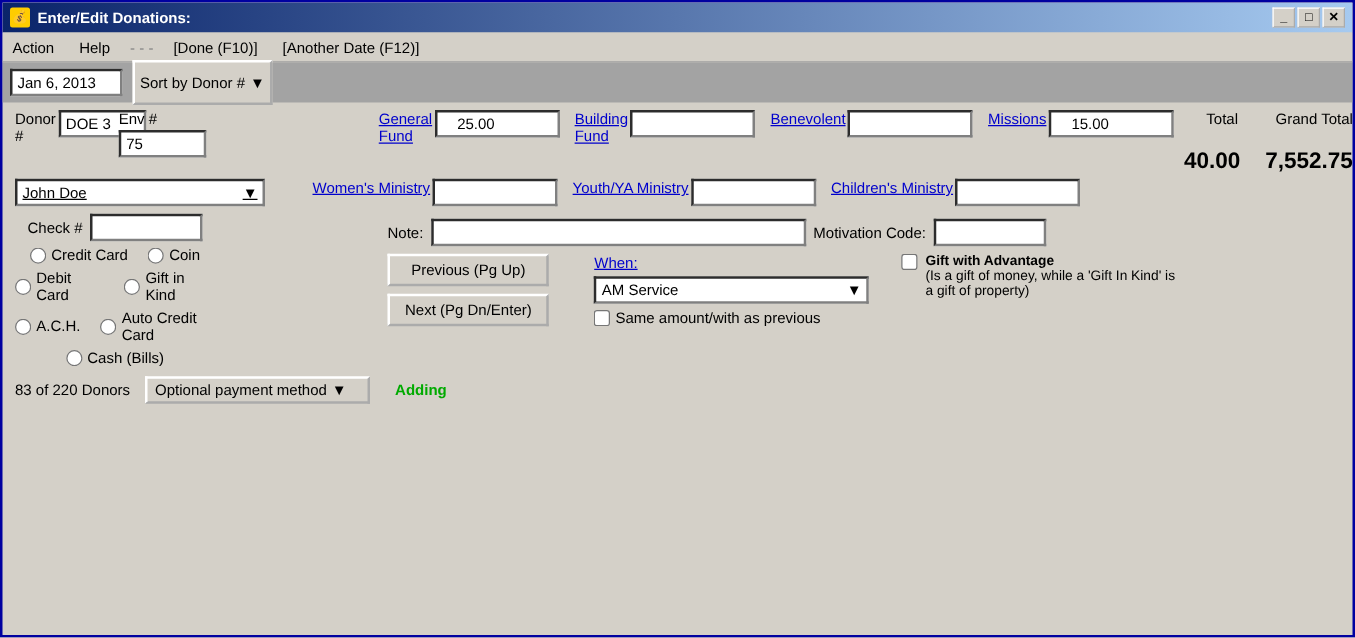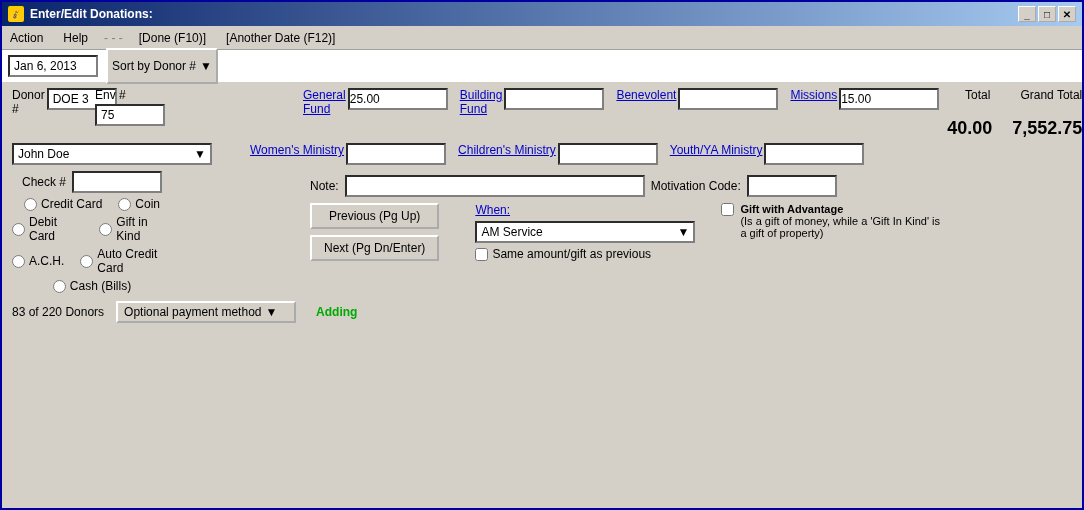--- a/index.html
+++ b/index.html
@@ -81,21 +81,21 @@
     .menu-item {
       font-size: 12px;
       cursor: pointer;
       padding: 2px 4px;
       color: #000;
     }
 
     .menu-separator { color: #808080; }
 
     .toolbar {
-      background: #ffffff;
+      background: #a3a3a3;
       padding: 4px 6px;
       display: flex;
       align-items: center;
       gap: 8px;
       height: 32px;
       flex-shrink: 0;
     }
 
     .date-field {
       background: white;
@@ -140,21 +140,21 @@
     .fund-link {
       color: #0000cc;
       text-decoration: underline;
       cursor: pointer;
       font-size: 12px;
     }
 
     .fund-input {
       background: white;
       border: 2px inset #808080;
-      padding: 2px 0;
+      padding: 2px 16px;
       font-size: 12px;
       height: 22px;
       width: 100px;
     }
 
     .radio-row {
       display: flex;
       align-items: center;
       gap: 16px;
     }
@@ -351,37 +351,37 @@
           <span class="label">Grand Total</span>
         </div>
         <div style="display:flex; gap:20px; align-items:flex-end;">
           <span class="total-value">40.00</span>
           <span class="total-value">7,552.75</span>
         </div>
       </div>
     </div>
 
     <div class="row">
-      <div style="display:flex; flex-direction:column; gap:2px; width:160px;">
+      <div style="display:flex; flex-direction:column; gap:2px; width:160px;text-decoration:underline;">
         <div class="donor-select">
           <span>John Doe</span>
           <span>▼</span>
         </div>
       </div>
       <div style="display:flex; gap:12px; margin-left:70px;justify-content:flex-end;">
         <div class="fund-cell">
           <span class="fund-link">Women's Ministry</span>
           <input class="fund-input" type="text" value="" style="">
         </div>
         <div class="fund-cell">
+          <span class="fund-link">Youth/YA Ministry</span>
+          <input class="fund-input" type="text" value="" style="">
+        </div>
+        <div class="fund-cell">
           <span class="fund-link">Children's Ministry</span>
-          <input class="fund-input" type="text" value="" style="">
-        </div>
-        <div class="fund-cell">
-          <span class="fund-link">Youth/YA Ministry</span>
           <input class="fund-input" type="text" value="" style="">
         </div>
       </div>
     </div>
 
     <div class="row" style="margin-top:2px;">
       <div style="display:flex; flex-direction:column; gap:4px; width:160px;align-items:center;">
         <div style="display:flex; align-items:center; gap:6px;">
           <span class="label">Check #</span>
           <input class="input-field" style="width: 90px;" type="text" value="">
@@ -439,21 +439,21 @@
           </div>
 
           <div class="when-section" style="margin-left:20px;">
             <span class="when-label">When:</span>
             <div class="service-dropdown">
               <span>AM Service</span>
               <span>▼</span>
             </div>
             <label class="checkbox-item">
               <input type="checkbox" style="">
-              <span>Same amount/gift as previous</span>
+              <span>Same amount/with as previous</span>
             </label>
           </div>
 
           <div style="margin-left:10px;">
             <div class="gift-advantage">
               <input type="checkbox" style="">
               <div>
                 <strong>Gift with Advantage</strong><br>
                 <span>(Is a gift of money, while a 'Gift In Kind' is a gift of property)</span>
               </div>

